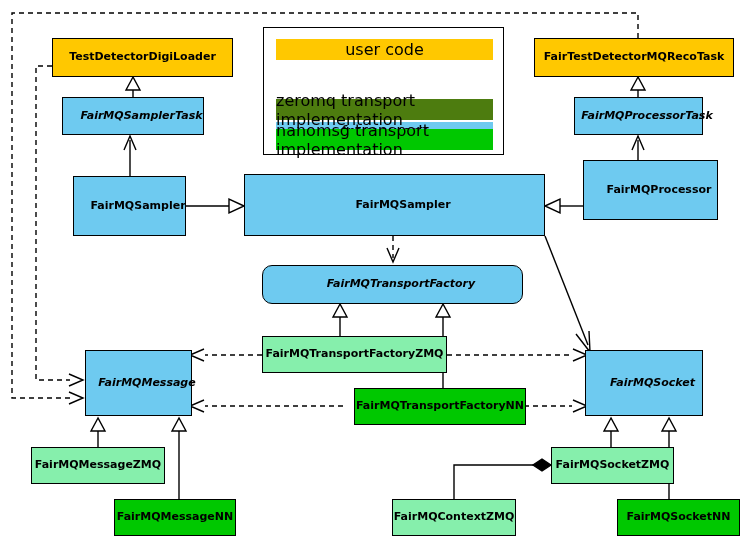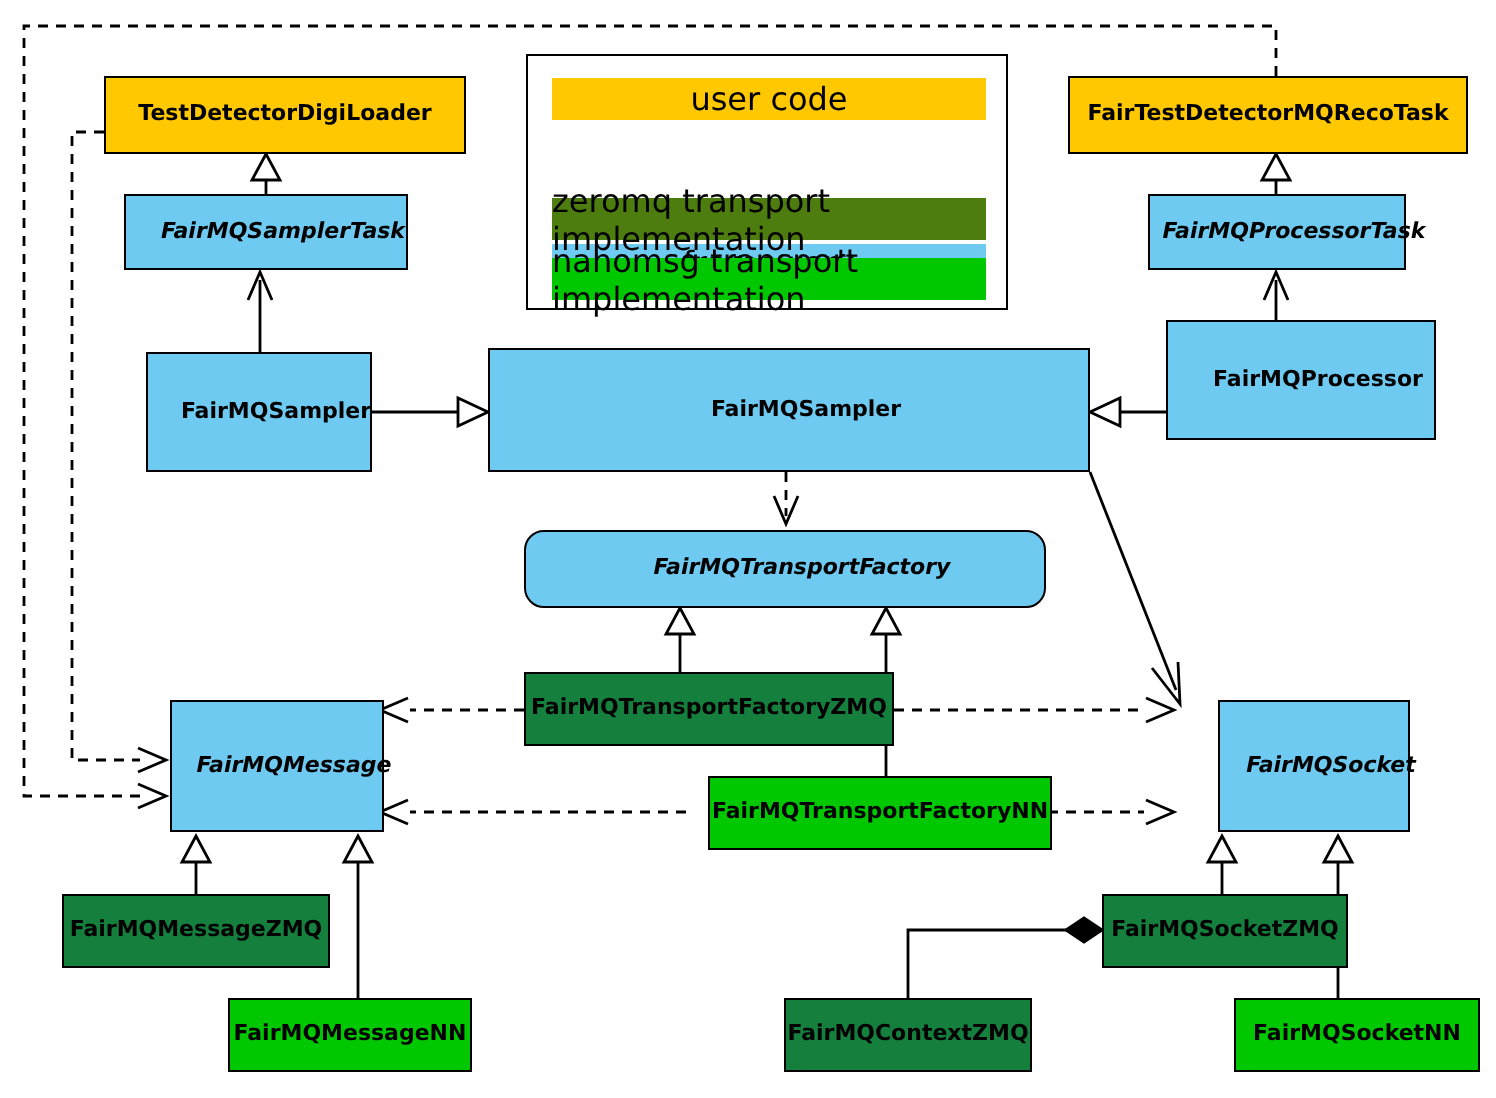--- a/index.html
+++ b/index.html
@@ -31,21 +31,21 @@
     justify-content: center;
     text-align: center;
     font-size: 11px;
     font-weight: bold;
     color: #000000;
     line-height: 1.15;
     z-index: 5;
   }
   .node.user      { background: #ffc800; }
   .node.framework { background: #6ecaf0; padding-left: 17px; }
-  .node.zmq       { background: #15803d; }
+  .node.zmq       { background: #86efac; }
   .node.nn        { background: #00c800; margin-left: 11px; }
   .node.abstract  { font-style: italic; }
 
   .legend-box {
     position: absolute;
     box-sizing: border-box;
     border: 1.6px solid #000000;
     background: #ffffff;
     z-index: 6;
   }
@@ -217,21 +217,21 @@
   </div>
 
   <div class="node nn" style="left:343px; top:388px; width:172px; height:37px;">
     <span>FairMQTransportFactoryNN</span>
   </div>
 
   <div class="node framework abstract" style="left:85px; top:350px; width:107px; height:66px;">
     <span>FairMQMessage</span>
   </div>
 
-  <div class="node framework abstract" style="left:585px; top:350px; width:96px; height:66px;margin-left:24px;">
+  <div class="node framework abstract" style="left:585px; top:350px; width:118px; height:66px;">
     <span>FairMQSocket</span>
   </div>
 
   <div class="node zmq" style="left:31px; top:447px; width:134px; height:37px;">
     <span>FairMQMessageZMQ</span>
   </div>
 
   <div class="node nn" style="left:103px; top:499px; width:122px; height:37px;">
     <span>FairMQMessageNN</span>
   </div>

